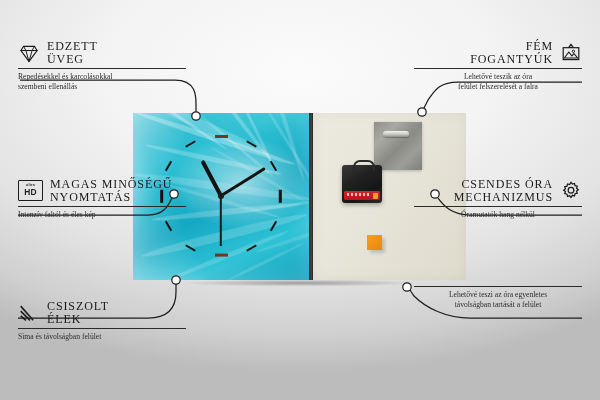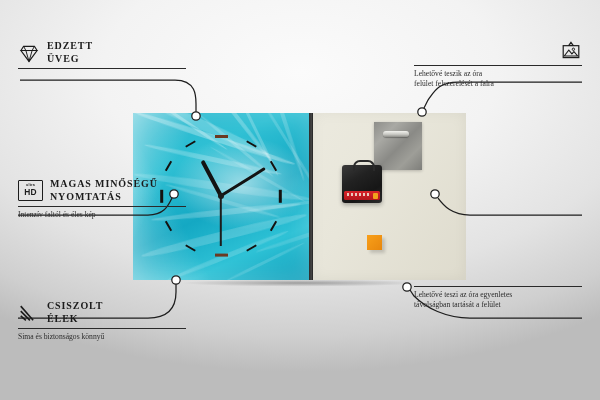--- a/index.html
+++ b/index.html
@@ -86,30 +86,30 @@
     background:linear-gradient(135deg,#f8a01a,#e8870d);
     box-shadow:3px 3px 3px rgba(0,0,0,.16);
   }
   
   .callout{position:absolute;}
   .callout .head{display:flex;align-items:center;gap:7px;}
   .callout.left .head{justify-content:flex-start;}
   .callout.right .head{justify-content:flex-end;}
   .title{
     font-family:"Liberation Serif", serif;
-    font-size:10px;font-weight:700;letter-spacing:.9px;color:#1b1b1b;
+    font-size:12px;font-weight:400;letter-spacing:.9px;color:#1b1b1b;
     line-height:12.5px;text-transform:uppercase;
   }
   .callout.right .title{text-align:right;}
   .rule{height:1px;background:#2a2a2a;margin:3px 0 3px;}
   .desc{
     font-family:"Liberation Serif", serif;
     font-size:7.6px;line-height:9.6px;color:#2c2c2c;
   }
-  .callout.right .desc{text-align:left;}
+  .callout.right .desc{text-align:center;}
   .ico{width:22px;height:22px;flex:0 0 22px;display:block;}
   .ico svg{width:22px;height:22px;display:block;}
   
   .hd{
     width:23px;height:19px;flex:0 0 23px;border:1.3px solid #1d1d1d;border-radius:1px;
     display:flex;flex-direction:column;align-items:center;justify-content:center;line-height:1;
   }
   .hd .u{font-family:"Liberation Sans",sans-serif;font-size:3.6px;font-weight:700;letter-spacing:.2px;color:#1d1d1d;}
   .hd .h{font-family:"Liberation Sans",sans-serif;font-size:8.4px;font-weight:700;letter-spacing:.2px;color:#1d1d1d;margin-top:.4px;}
   
@@ -210,20 +210,23 @@
             <path d="M3.2 9.3l2.9-4.6h11.8l2.9 4.6" fill="none" stroke="#1b1b1b" stroke-width="1.25"></path>
             <path d="M6.1 4.7L8.6 9.3 12 21.2 15.4 9.3 17.9 4.7" fill="none" stroke="#1b1b1b" stroke-width="1.05"></path>
             <path d="M8.6 9.3h6.8" fill="none" stroke="#1b1b1b" stroke-width="1.05"></path>
           </svg>
       </span>
       <span class="title">
         <span>EDZETT</span><br><span>ÜVEG</span>
       </span>
     </div>
     <div class="rule"></div>
+    <div class="desc">
+      <span>Repedésekkel és karcolásokkal</span><br><span>szembeni ellenállás</span>
+    </div>
   </div>
 
   <div class="callout left" id="c2" style="left:18px;top:178px;width:168px;">
     <div class="head">
       <span class="hd">
         <span class="u">ultra</span>
         <span class="h">HD</span>
       </span>
       <span class="title">
         <span>MAGAS MINŐSÉGŰ</span><br><span>NYOMTATÁS</span>
@@ -243,41 +246,61 @@
           <path d="M3 10L13 20" stroke="#1b1b1b" stroke-width="1.7" fill="none"></path>
           <path d="M3 15.2L8.6 20" stroke="#1b1b1b" stroke-width="1.7" fill="none"></path>
         </svg>
       </span>
       <span class="title">
         <span>CSISZOLT</span><br><span>ÉLEK</span>
       </span>
     </div>
     <div class="rule"></div>
     <div class="desc">
-      <span>Sima és biztonságos könnyű</span>
+      <span>Sima és távolságban felület</span>
     </div>
   </div>
 
   <div class="callout right" id="c4" style="left:414px;top:40px;width:168px;">
     <div class="head">
+      <span class="title">
+        <span>FÉM</span><br><span>FOGANTYÚK</span>
+      </span>
       <span class="ico">
         <svg viewBox="0 0 24 24">
           <path d="M12 2.4l2.4 3.2h-4.8L12 2.4z" fill="none" stroke="#1b1b1b" stroke-width="1.1"></path>
           <rect x="3.5" y="6.2" width="17" height="13" fill="none" stroke="#1b1b1b" stroke-width="1.3"></rect>
           <path d="M4.6 17.4l5-6.4 3.4 4.2 2.2-2.6 4.1 4.8z" fill="none" stroke="#1b1b1b" stroke-width="1.1"></path>
           <circle cx="14.6" cy="10.1" r="1.3" fill="none" stroke="#1b1b1b" stroke-width="1.05"></circle>
         </svg>
       </span>
     </div>
     <div class="rule"></div>
     <div class="desc">
       <span>Lehetővé teszik az óra</span><br><span>felület felszerelését a falra</span>
     </div>
   </div>
 
+  <div class="callout right" id="c5" style="left:414px;top:178px;width:168px;">
+    <div class="head">
+      <span class="title">
+        <span>CSENDES ÓRA</span><br><span>MECHANIZMUS</span>
+      </span>
+      <span class="ico">
+        <svg viewBox="0 0 24 24">
+          <path d="M12 2.6l1.5 1.9 2.3-.7.6 2.4 2.4.6-.7 2.3 1.9 1.5-1.9 1.5.7 2.3-2.4.6-.6 2.4-2.3-.7L12 19.1l-1.5-1.9-2.3.7-.6-2.4-2.4-.6.7-2.3L4 11.1l1.9-1.5-.7-2.3 2.4-.6.6-2.4 2.3.7L12 2.6z" fill="none" stroke="#1b1b1b" stroke-width="1.35"></path>
+          <circle cx="12" cy="11.1" r="3.1" fill="none" stroke="#1b1b1b" stroke-width="1.35"></circle>
+        </svg>
+      </span>
+    </div>
+    <div class="rule"></div>
+    <div class="desc">
+      <span>Óramutatók hang nélkül</span>
+    </div>
+  </div>
 
   <div class="callout right" id="c6" style="left:414px;top:283px;width:168px;">
     <div class="rule"></div>
     <div class="desc">
       <span>Lehetővé teszi az óra egyenletes</span><br><span>távolságban tartását a felület</span>
     </div>
   </div>
 
 </div>
 

